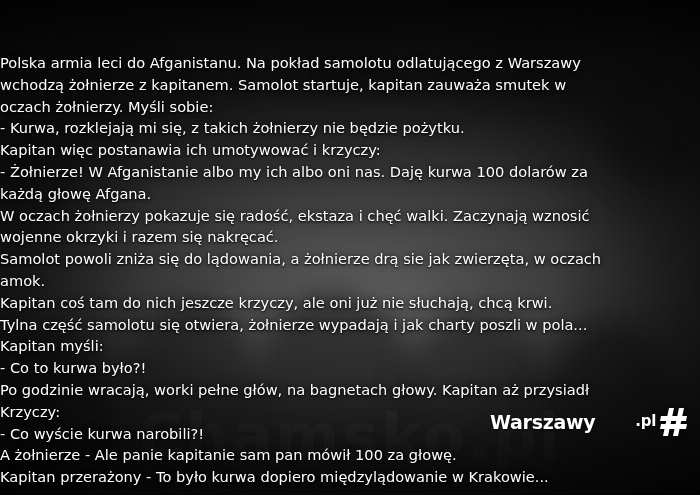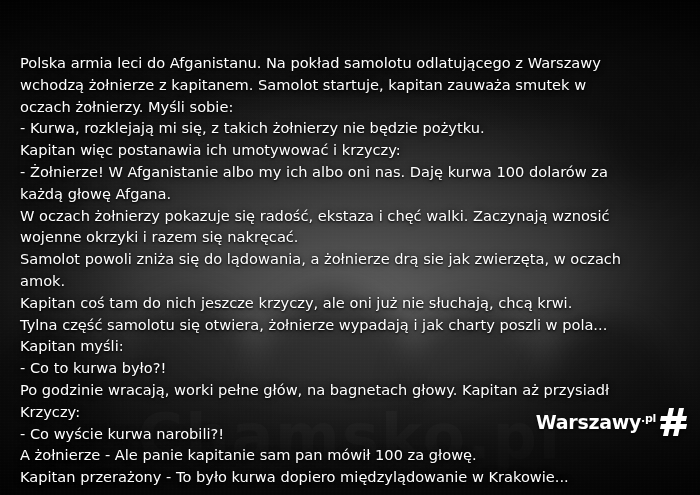--- a/index.html
+++ b/index.html
@@ -83,21 +83,21 @@
     opacity: 0.22;
     background-image:
       repeating-linear-gradient(0deg, rgba(255,255,255,0.035) 0px, rgba(255,255,255,0.035) 1px, rgba(0,0,0,0) 1px, rgba(0,0,0,0) 3px),
       repeating-linear-gradient(90deg, rgba(255,255,255,0.03) 0px, rgba(255,255,255,0.03) 1px, rgba(0,0,0,0) 1px, rgba(0,0,0,0) 4px);
     pointer-events: none;
   }
 
   
   #joke {
     position: absolute;
-    left: 20px;
+    left: 0;
     top: 52px;
     width: 676px;
     color: #ffffff;
     font-family: "DejaVu Sans", sans-serif;
     font-size: 14.6px;
     line-height: 21.8px;
     text-shadow: 0 1px 2px rgba(0,0,0,0.95), 0 0 6px rgba(0,0,0,0.8);
     white-space: pre-wrap;
   }
   #joke p {
@@ -116,25 +116,26 @@
   }
   .wm-text {
     font-family: "DejaVu Sans", sans-serif;
     font-weight: bold;
     font-size: 19px;
     color: #ffffff;
     letter-spacing: -0.3px;
     text-shadow: 0 1px 3px rgba(0,0,0,0.9);
   }
   .wm-text .suffix {
-    font-size: 11px;
+    font-size: 15px;
     font-weight: bold;
     vertical-align: top;
     position: relative;
     top: 1px;
+    margin-left: 40px;
   }
   .wm-mark {
     width: 28px;
     height: 30px;
     position: relative;
     filter: drop-shadow(0 1px 2px rgba(0,0,0,0.9));
   }
 </style>
 </head>
 <body>

